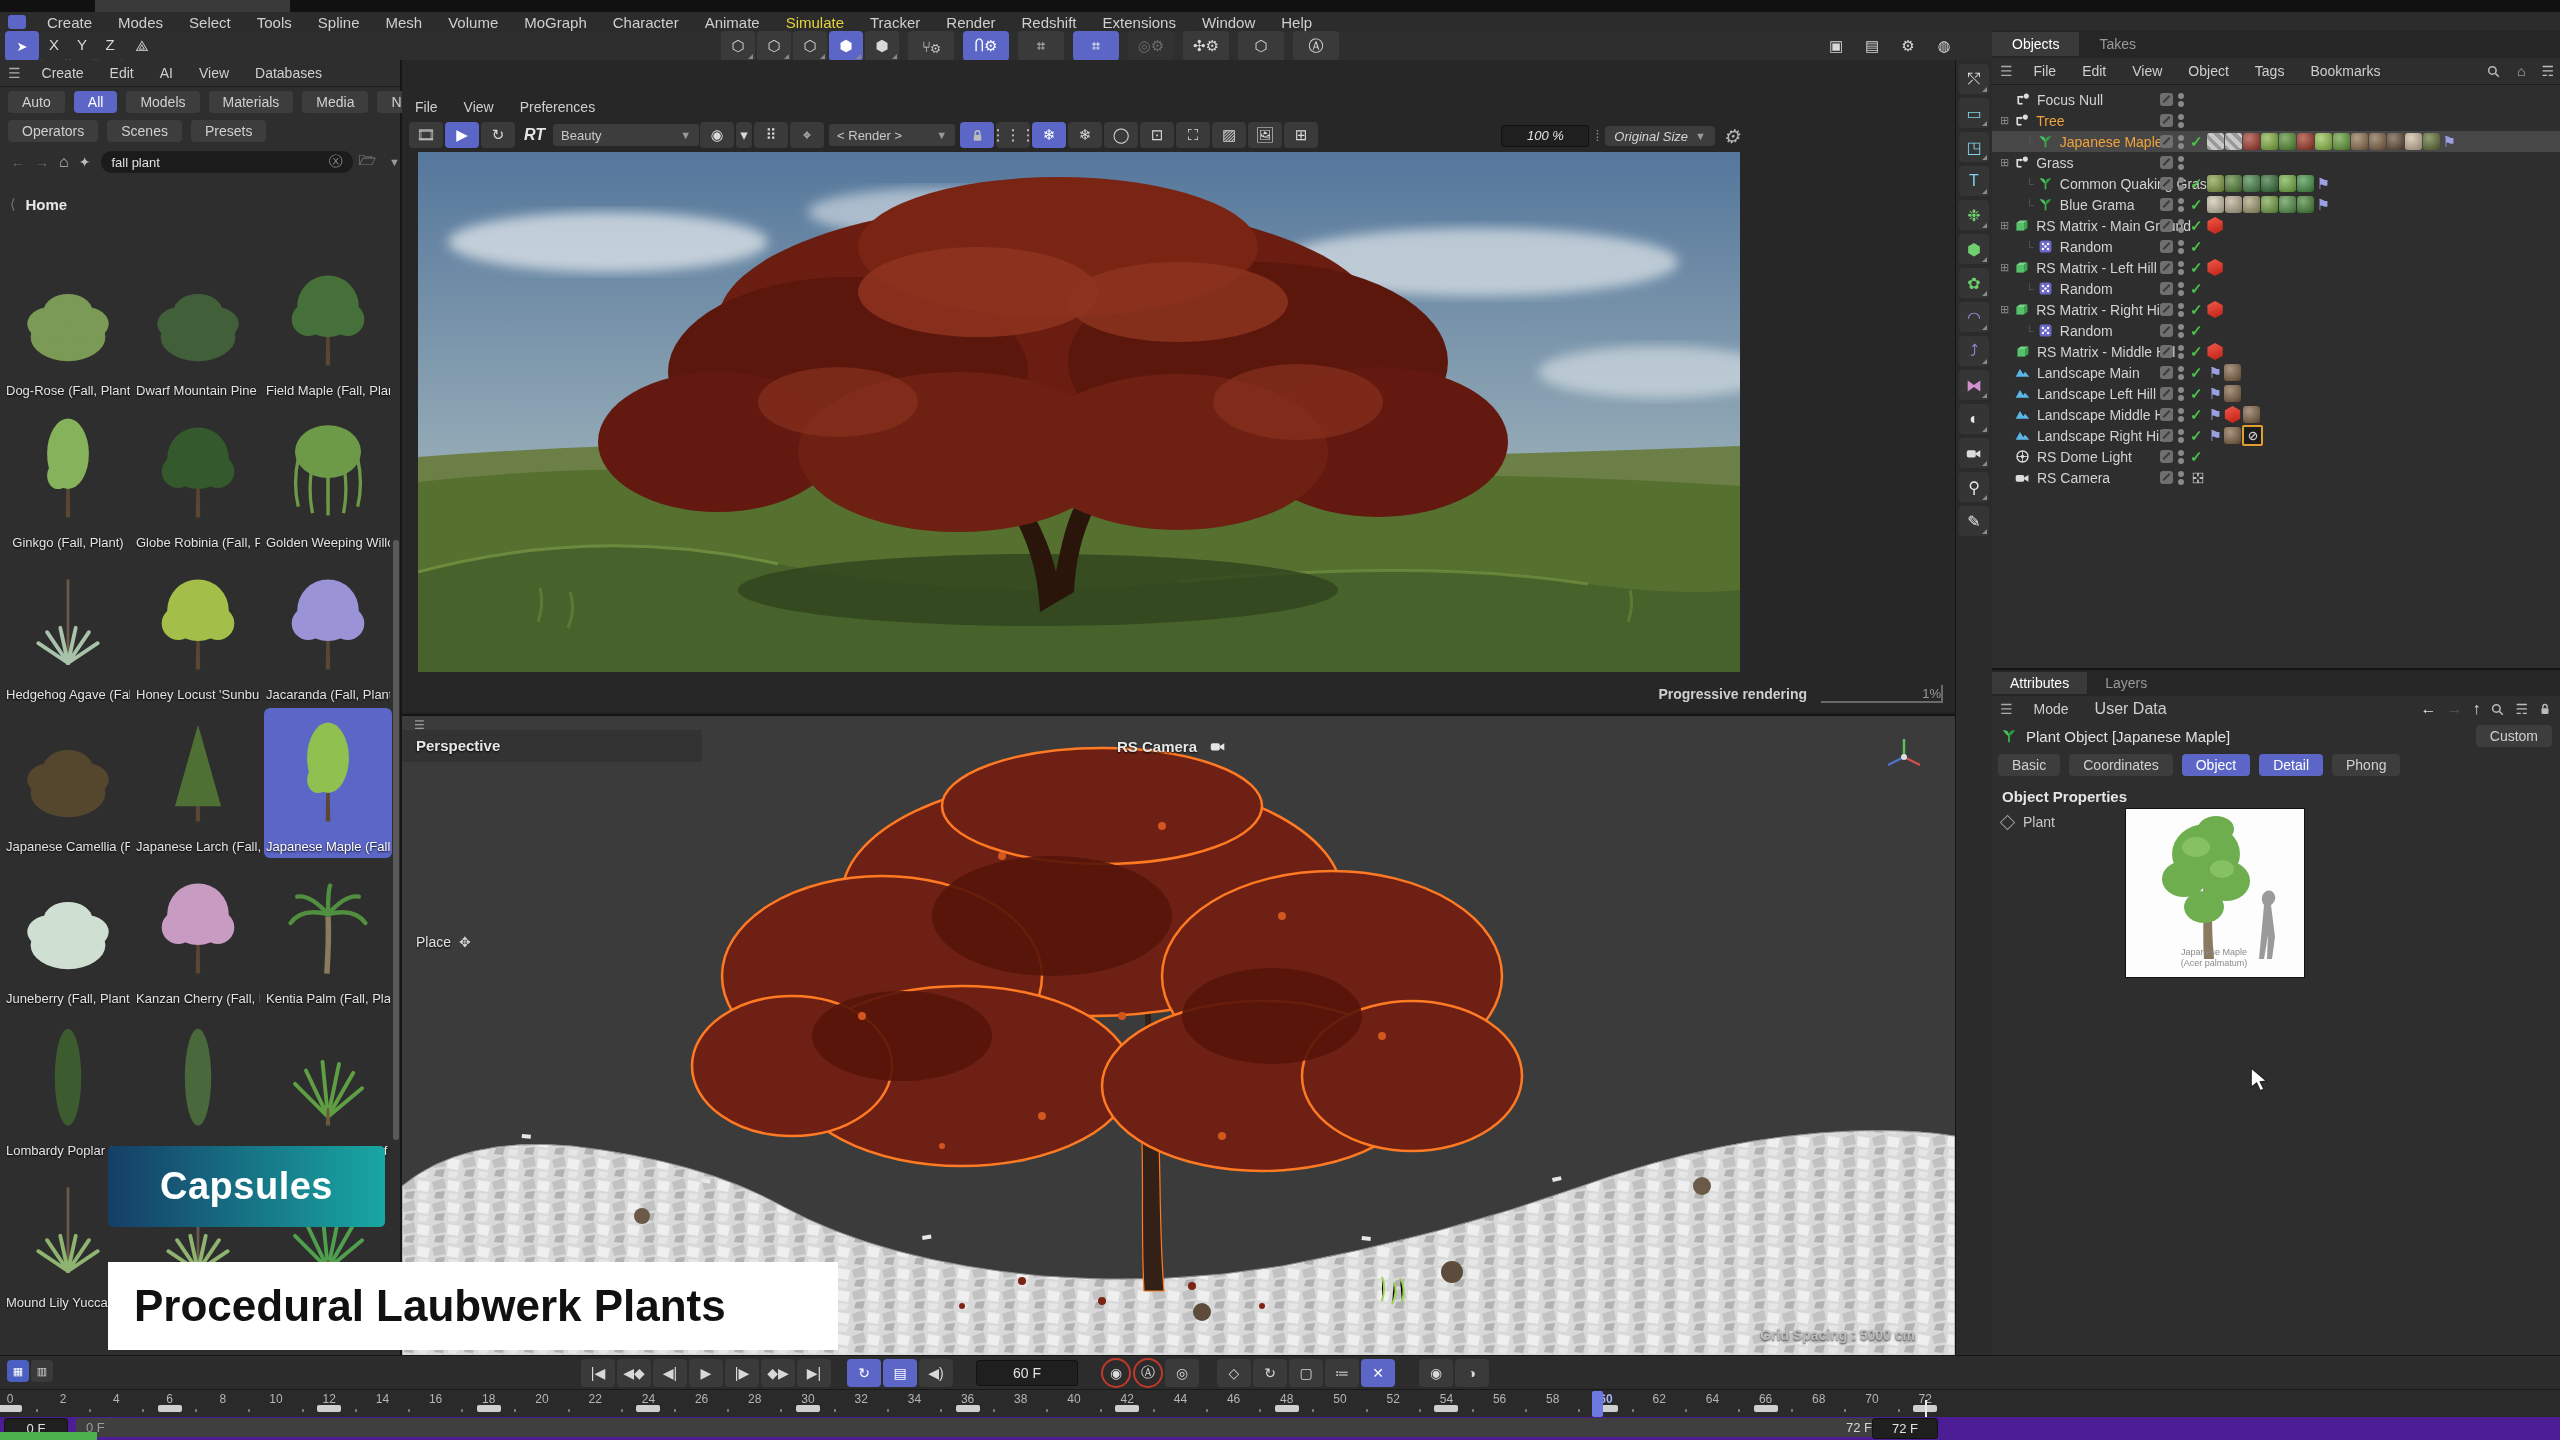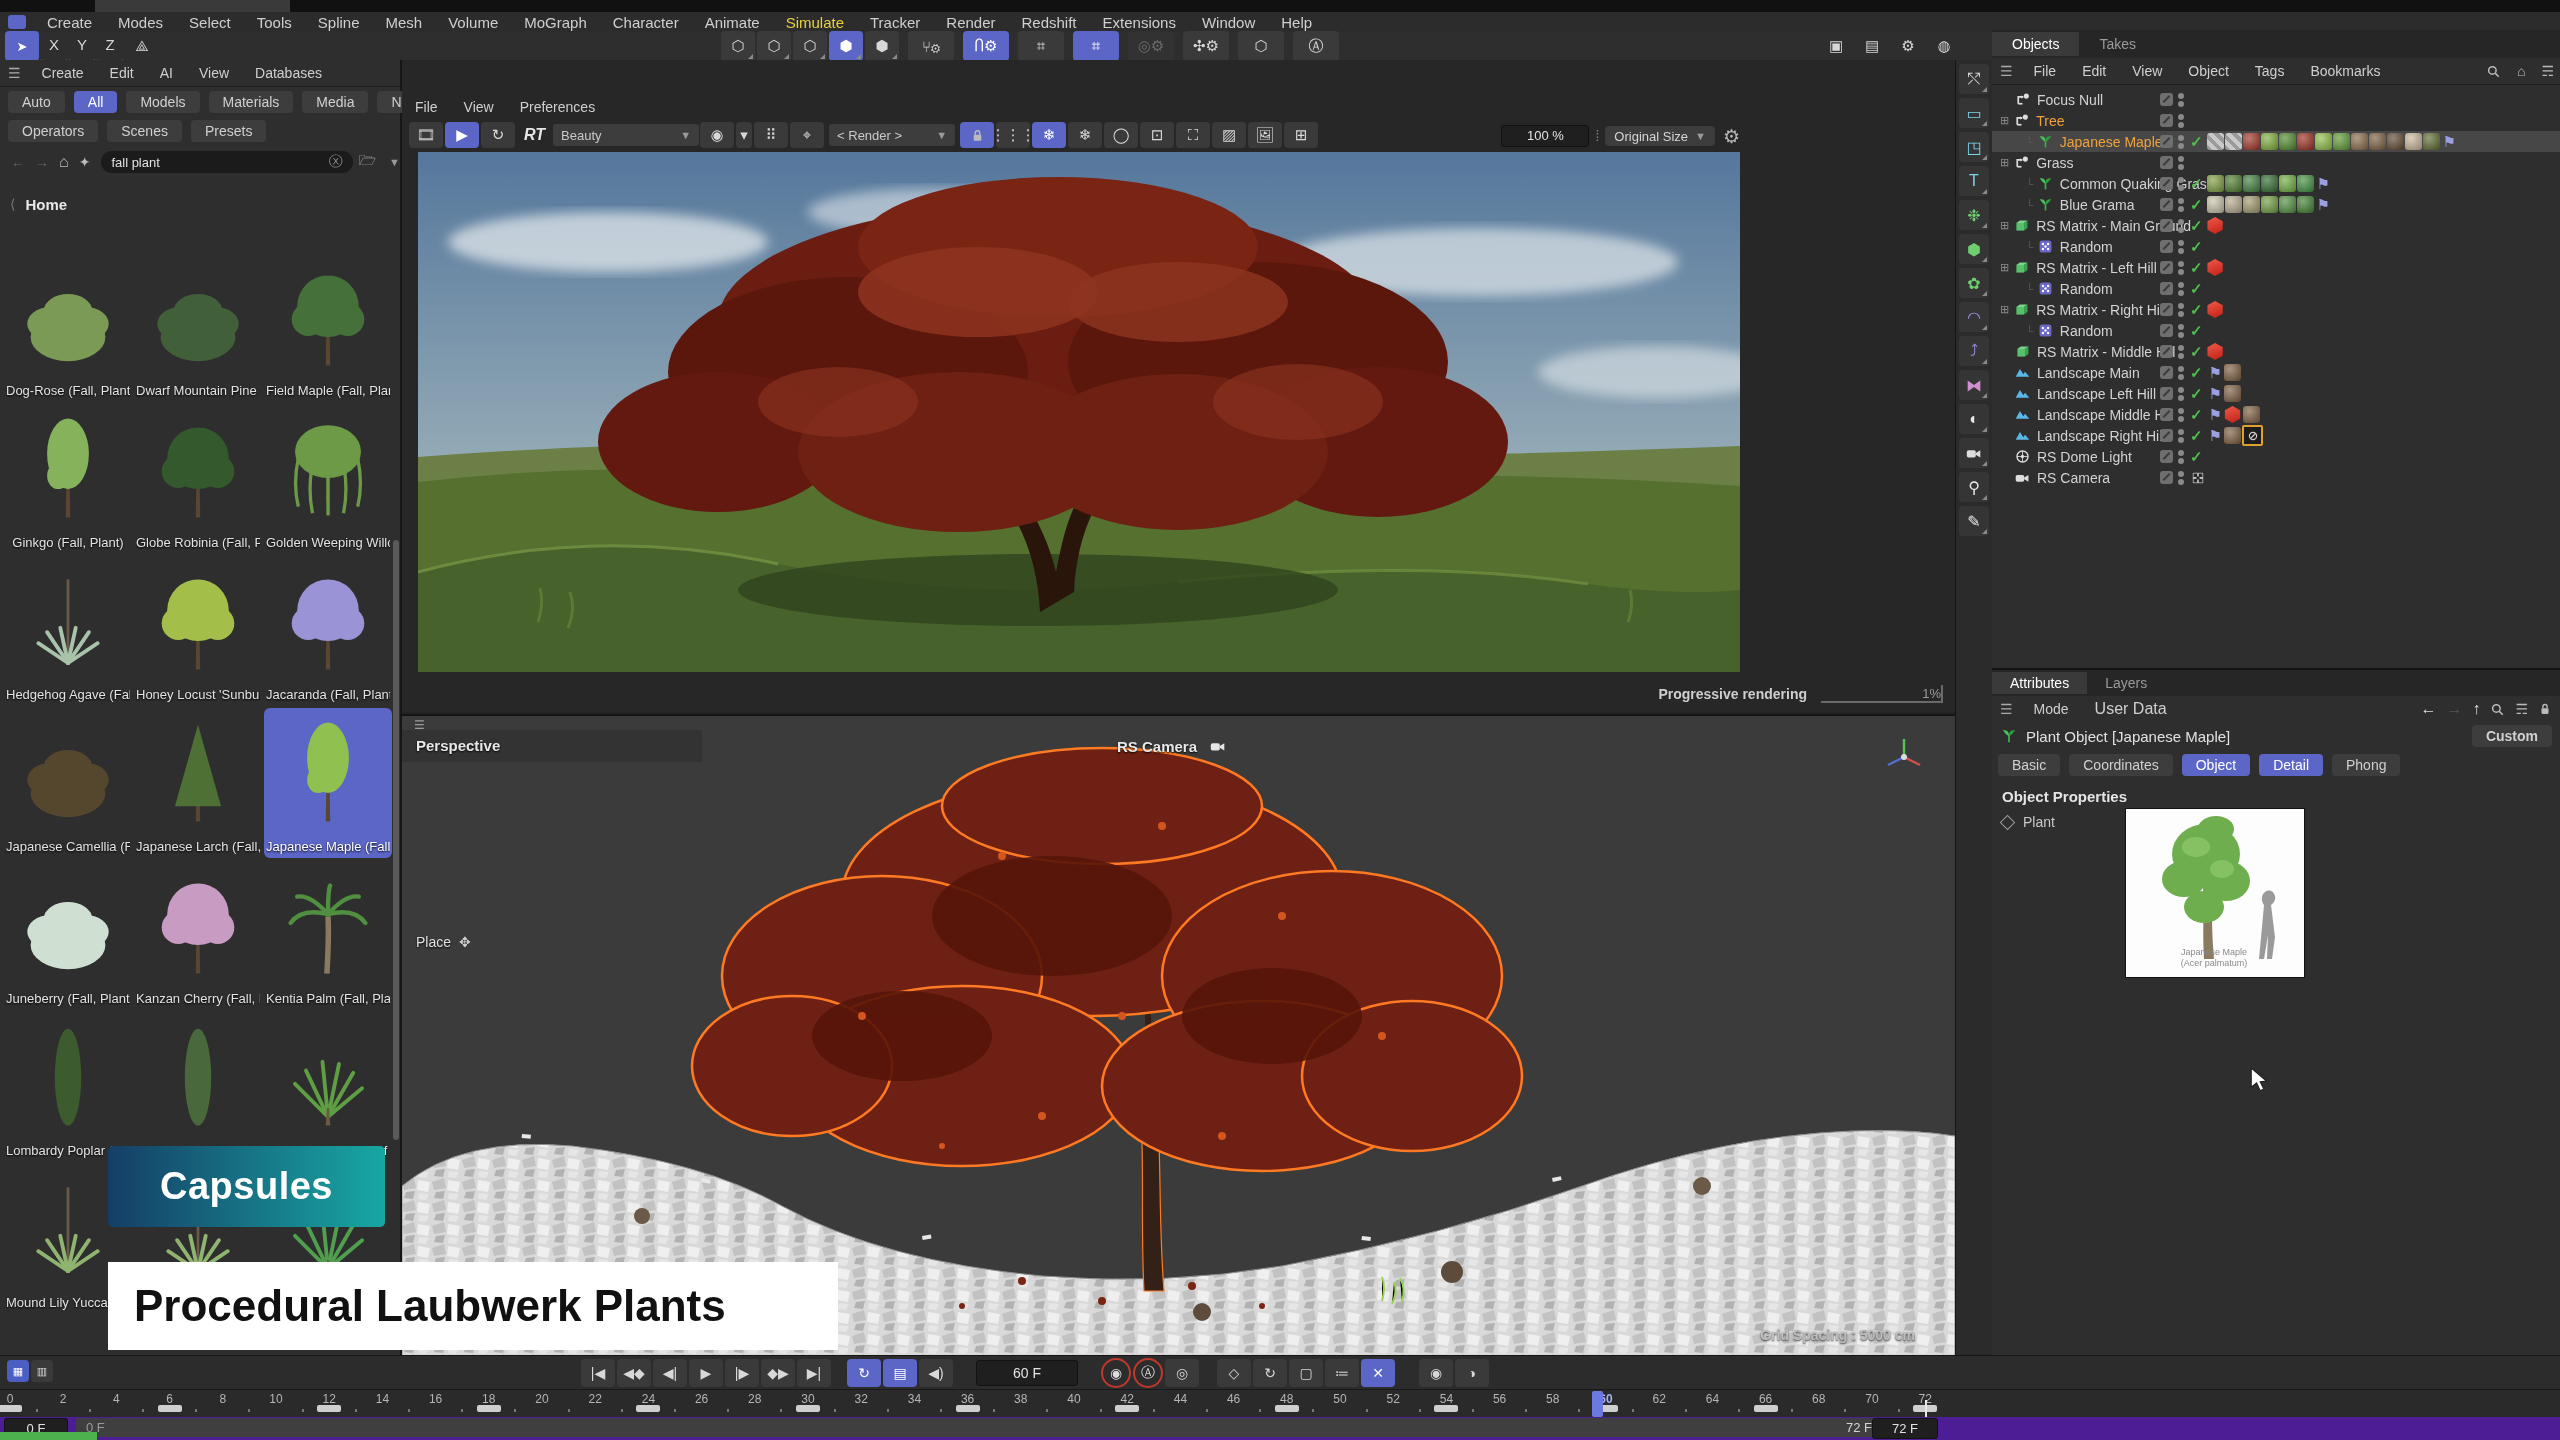--- a/index.html
+++ b/index.html
@@ -470,21 +470,21 @@
       <ellipse cx="960" cy="290" rx="130" ry="75" fill="#63190f"></ellipse>
       <ellipse cx="540" cy="300" rx="160" ry="80" fill="#6e2013"></ellipse>
       <ellipse cx="760" cy="300" rx="150" ry="78" fill="#6e2013"></ellipse>
       <ellipse cx="560" cy="140" rx="120" ry="45" fill="#8e3420" opacity=".85"></ellipse>
       <ellipse cx="760" cy="150" rx="110" ry="40" fill="#8e3420" opacity=".8"></ellipse>
       <ellipse cx="420" cy="250" rx="80" ry="35" fill="#8e3420" opacity=".6"></ellipse>
       <ellipse cx="880" cy="250" rx="85" ry="38" fill="#8e3420" opacity=".6"></ellipse>
       <path d="M120 470 q6 -18 2 -34 M150 476 q8 -20 2 -36 M1210 470 q6 -18 2 -32" stroke="#5d7a34" stroke-width="3" fill="none"></path>
     </svg>
 
-    <div class="abs row" style="right:215px;top:64px;height:24px;">
+    <div class="abs row" style="right:215px;top:64px;height:24px;font-style:italic;">
       <div class="field" style="width:86px;height:20px;line-height:20px;font-size:13px;">100 %</div>
       <span style="color:#888;margin:0 6px;">⁞</span>
       <div class="row" style="background:#3d3d3d;border-radius:4px;height:20px;padding:0 9px;">
         <span style="font-size:13px;color:#d5d5d5;">Original Size</span>
           <span class="ddarrow">▼</span>
       </div>
       <span style="color:#b5b5b5;font-size:19px;margin-left:8px;">⚙</span>
     </div>
 
     <div class="abs row" style="right:12px;bottom:8px;height:20px;">
@@ -1092,21 +1092,21 @@
           </svg>
         </span>
       </div>
     <div class="row" style="height:28px;padding-left:8px;">
       <svg class="ic" viewBox="0 0 20 20" style="width:18px;height:18px;margin-right:8px;">
         <path d="M10 17 V9" stroke="#3fae4a" stroke-width="2"></path>
         <path d="M10 10 C6 9 5 5 3 4 C7 3 10 5 10 9 Z" fill="#49c25a"></path>
         <path d="M10 10 C14 9 15 5 17 4 C13 3 10 5 10 9 Z" fill="#2f9e3f"></path>
       </svg>
       <span style="color:#e2e2e2;font-size:15px;">Plant Object [Japanese Maple]</span>
-      <div class="chip" style="margin-left:auto;margin-right:8px;font-weight:bold;">Custom</div>
+      <div class="chip" style="margin-left:auto;margin-right:8px;font-weight:normal;">Custom</div>
     </div>
     <div class="row" id="at-chips" style="height:30px;padding-left:6px;">
         <div class="chip">Basic</div>
         <div class="chip">Coordinates</div>
         <div class="chip active">Object</div>
         <div class="chip active">Detail</div>
         <div class="chip">Phong</div>
       </div>
     <div style="padding:8px 0 0 10px;font-weight:bold;color:#e5e5e5;font-size:15px;">Object Properties</div>
     <div class="row" style="height:22px;padding-left:10px;margin-top:6px;">

